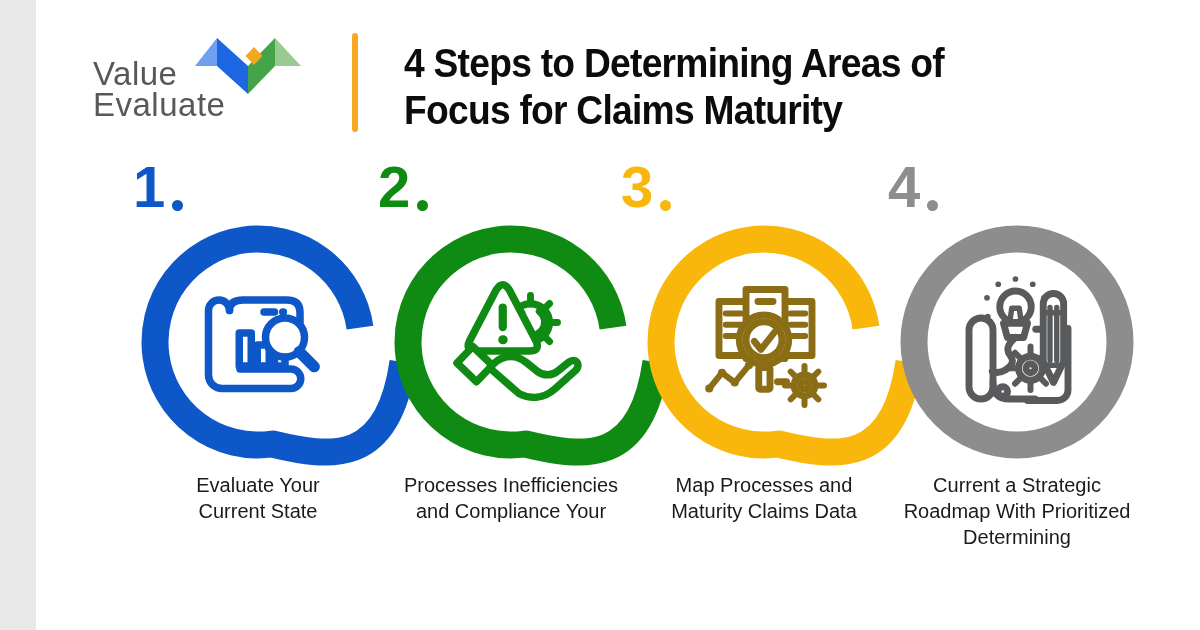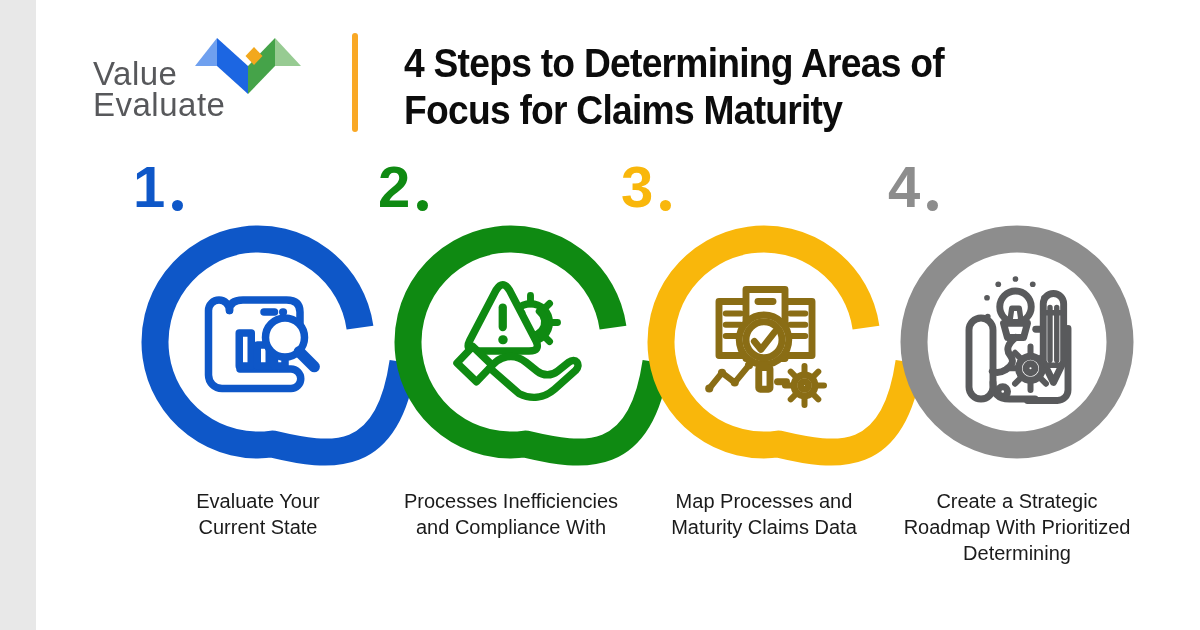--- a/index.html
+++ b/index.html
@@ -13,21 +13,21 @@
   .title{position:absolute;left:368px;top:40px;width:660px;font-size:40px;line-height:47px;
          font-weight:bold;letter-spacing:-.8px;color:#0C0C0C;transform:scaleX(.93);
          transform-origin:left top;}
   
   .rings{position:absolute;left:0;top:0;width:1200px;height:630px;}
   .num{position:absolute;top:158px;display:flex;align-items:flex-end;font-size:58px;
        line-height:1;font-weight:bold;}
   .num .dot{width:11px;height:11px;border-radius:50%;background:currentColor;margin:0 0 5px 7px;}
   .icon-box{position:absolute;top:267px;width:150px;height:150px;}
   .icon-box svg{width:100%;height:100%;}
-  .step-label{position:absolute;top:488px;text-align:center;font-size:20px;line-height:26px;
+  .step-label{position:absolute;top:472px;text-align:center;font-size:20px;line-height:26px;
               color:#1B1B1B;}
   .step-label span{display:block;}
   .n1{left:97px}.n2{left:342px}.n3{left:585px}.n4{left:852px}
   .i1{left:147px}.i2{left:400px}.i3{left:653px}.i4{left:906px}
   .l1{left:92px;width:260px}.l2{left:345px;width:260px}.l3{left:598px;width:260px}
   .l4{left:841px;width:280px}
 </style>
 </head>
 <body>
 
@@ -166,25 +166,25 @@
       </g>
     </svg>
   </div>
 
   <div class="step-label l1">
     <span>Evaluate Your</span>
     <span>Current State</span>
   </div>
   <div class="step-label l2">
     <span>Processes Inefficiencies</span>
-    <span>and Compliance With</span>
+    <span>and Compliance Your</span>
   </div>
   <div class="step-label l3">
     <span>Map Processes and</span>
     <span>Maturity Claims Data</span>
   </div>
   <div class="step-label l4">
-    <span>Create a Strategic</span>
+    <span>Current a Strategic</span>
     <span>Roadmap With Prioritized</span>
     <span>Determining</span>
   </div>
 
 </div>
 
 </body></html>

